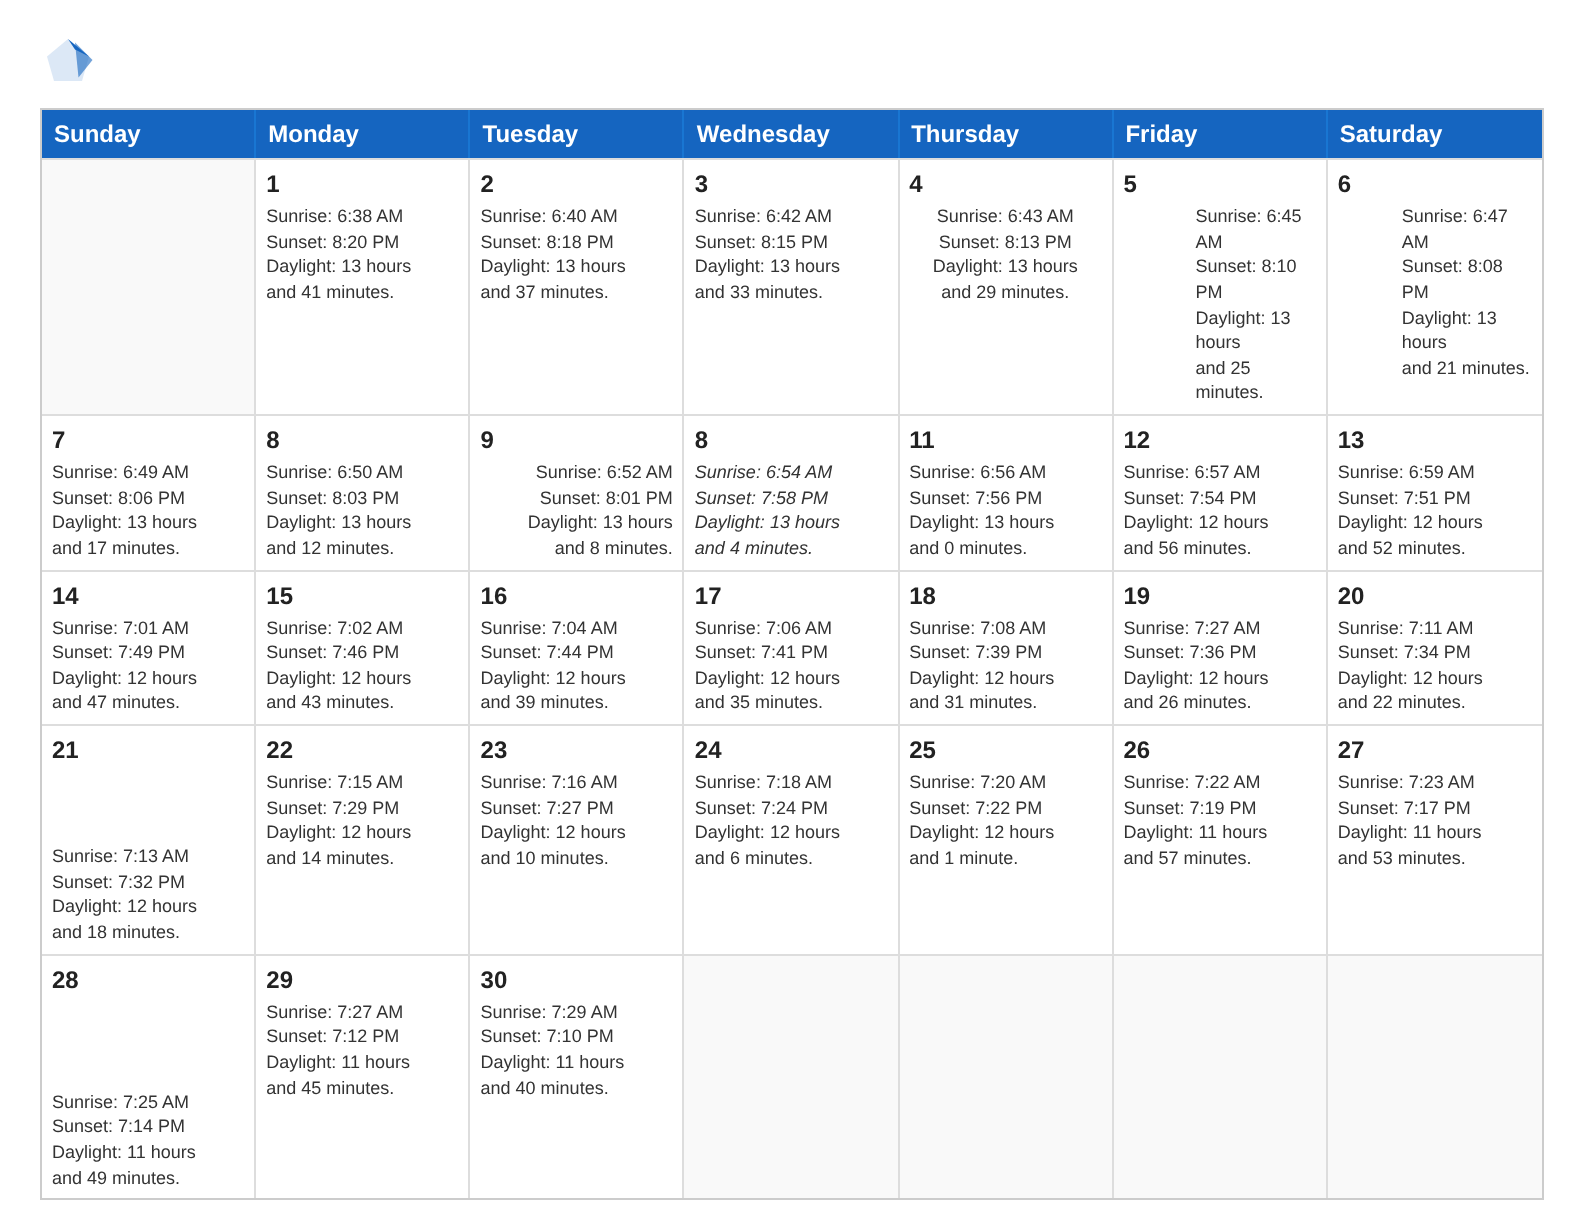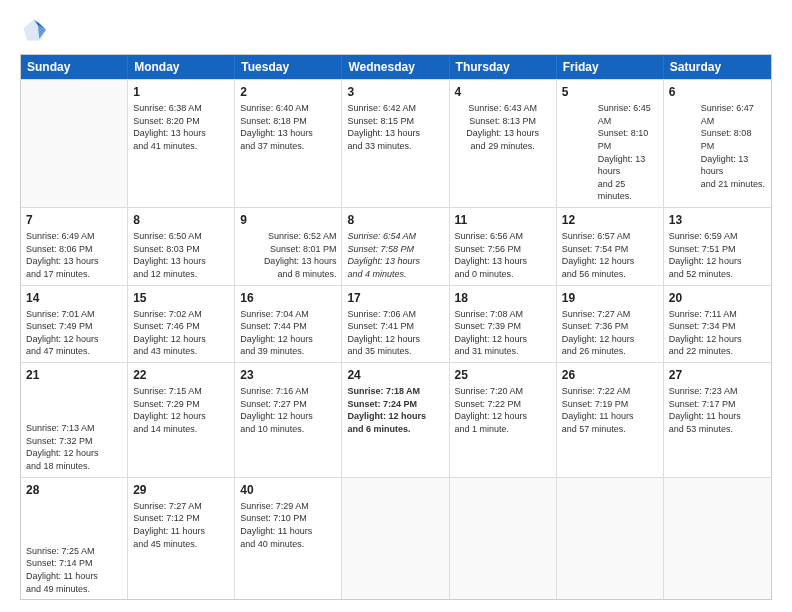--- a/index.html
+++ b/index.html
@@ -301,21 +301,21 @@
           </div>
           <div class="cal-cell">
             <div class="day-num">23</div>
             <div class="cell-text" style="white-space: pre-line;">Sunrise: 7:16 AM
 Sunset: 7:27 PM
 Daylight: 12 hours
 and 10 minutes.</div>
           </div>
           <div class="cal-cell">
             <div class="day-num">24</div>
-            <div class="cell-text" style="white-space: pre-line; font-weight: bold;">Sunrise: 7:18 AM
+            <div class="cell-text" style="white-space: pre-line;">Sunrise: 7:18 AM
 Sunset: 7:24 PM
 Daylight: 12 hours
 and 6 minutes.</div>
           </div>
           <div class="cal-cell">
             <div class="day-num">25</div>
             <div class="cell-text" style="white-space: pre-line;">Sunrise: 7:20 AM
 Sunset: 7:22 PM
 Daylight: 12 hours
 and 1 minute.</div>
@@ -344,21 +344,21 @@
 and 49 minutes.</div>
           </div>
           <div class="cal-cell">
             <div class="day-num">29</div>
             <div class="cell-text" style="white-space: pre-line;">Sunrise: 7:27 AM
 Sunset: 7:12 PM
 Daylight: 11 hours
 and 45 minutes.</div>
           </div>
           <div class="cal-cell">
-            <div class="day-num">40</div>
+            <div class="day-num">30</div>
             <div class="cell-text" style="white-space: pre-line;">Sunrise: 7:29 AM
 Sunset: 7:10 PM
 Daylight: 11 hours
 and 40 minutes.</div>
           </div>
           <div class="cal-cell empty"></div>
           <div class="cal-cell empty"></div>
           <div class="cal-cell empty"></div>
           <div class="cal-cell empty"></div>
         </div>

